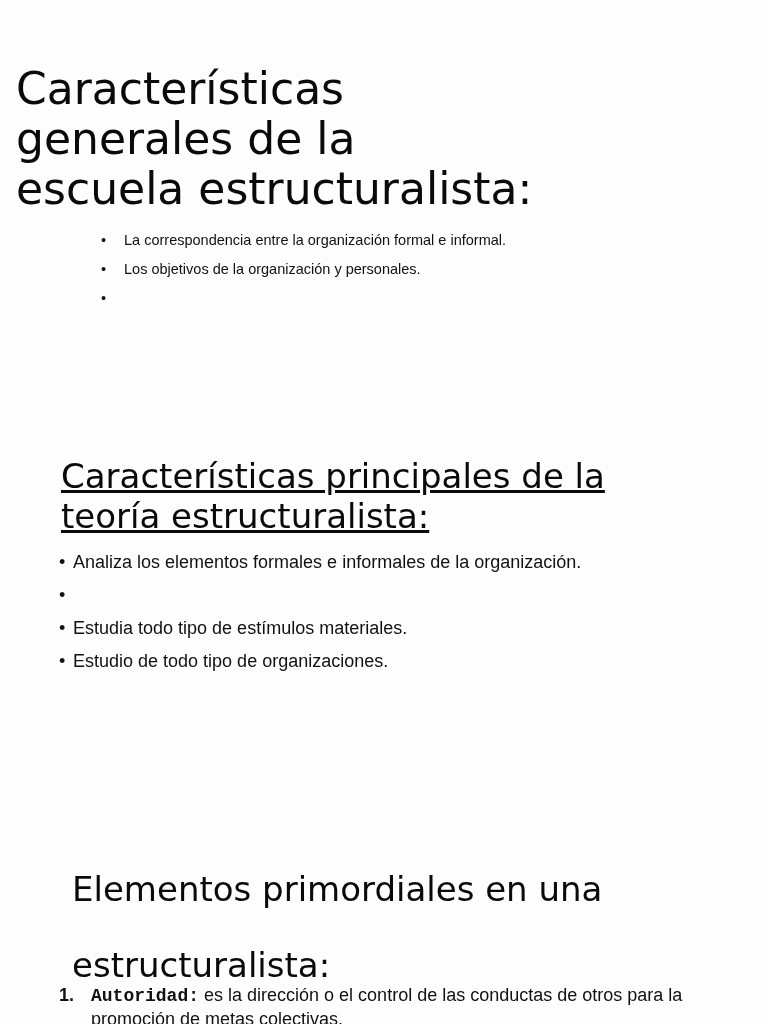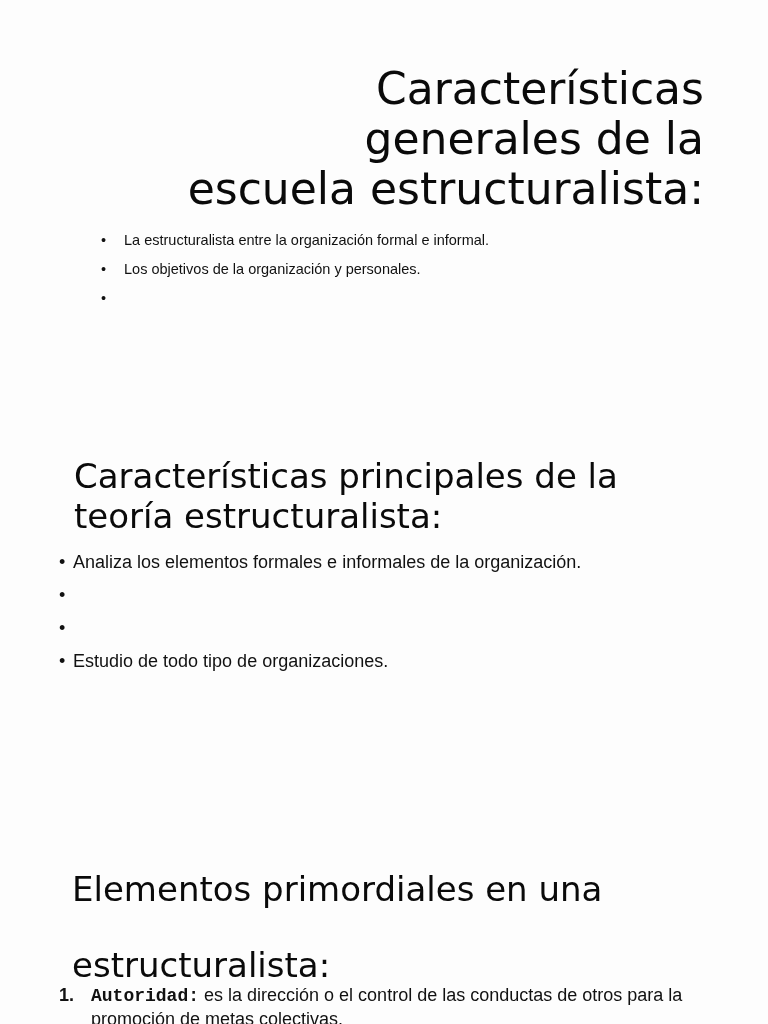--- a/index.html
+++ b/index.html
@@ -9,27 +9,27 @@
     position: relative;
   }
   .title {
     position: absolute;
     font-family: "DejaVu Sans", sans-serif;
     font-weight: normal;
     margin: 0;
     color: #0a0a0a;
   }
   #t1 {
-    left: 0; width: 704px; top: 64px;
-    text-align: right;
+    left: 16px; width: 704px; top: 64px;
+    text-align: left;
     font-size: 44px; line-height: 50px;
   }
   #t2 {
-    left: 74px; top: 456px;
-    font-size: 34px; line-height: 40px;
+    left: 61px; top: 456px;
+    font-size: 34px; line-height: 40px; text-decoration: underline;
   }
   #t3 {
     left: 72px; top: 870px;
     font-size: 34px; line-height: 38px;
   }
   ul, ol { margin: 0; padding: 0; list-style: none; position: absolute; }
   .body-text { font-family: "Liberation Sans", sans-serif; color: #111; }
   #l1 { left: 101px; top: 229px; font-size: 14.5px; }
   #l1 li { height: 29px; line-height: 22px; display: flex; }
   #l1 .bullet { width: 23px; }
@@ -46,21 +46,21 @@
 
 <div>
   <h1 id="t1" class="title">
     <span>Características</span><br>
     <span>generales de la</span><br>
     <span>escuela estructuralista:</span>
   </h1>
   <ul id="l1" class="body-text">
     <li>
         <span class="bullet">•</span>
-        <span>La estructuralista entre la organización formal e informal.</span>
+        <span>La correspondencia entre la organización formal e informal.</span>
       </li>
     <li>
         <span class="bullet">•</span>
         <span>Los objetivos de la organización y personales.</span>
       </li>
     <li>
         <span class="bullet">•</span>
       </li>
   </ul>
 </div>
@@ -73,20 +73,21 @@
   <ul id="l2" class="body-text">
     <li>
         <span class="bullet">•</span>
         <span>Analiza los elementos formales e informales de la organización.</span>
       </li>
     <li>
         <span class="bullet">•</span>
       </li>
     <li>
         <span class="bullet">•</span>
+        <span>Estudia todo tipo de estímulos materiales.</span>
       </li>
     <li>
         <span class="bullet">•</span>
         <span>Estudio de todo tipo de organizaciones.</span>
       </li>
   </ul>
 </div>
 
 <div>
   <h2 id="t3" class="title">

